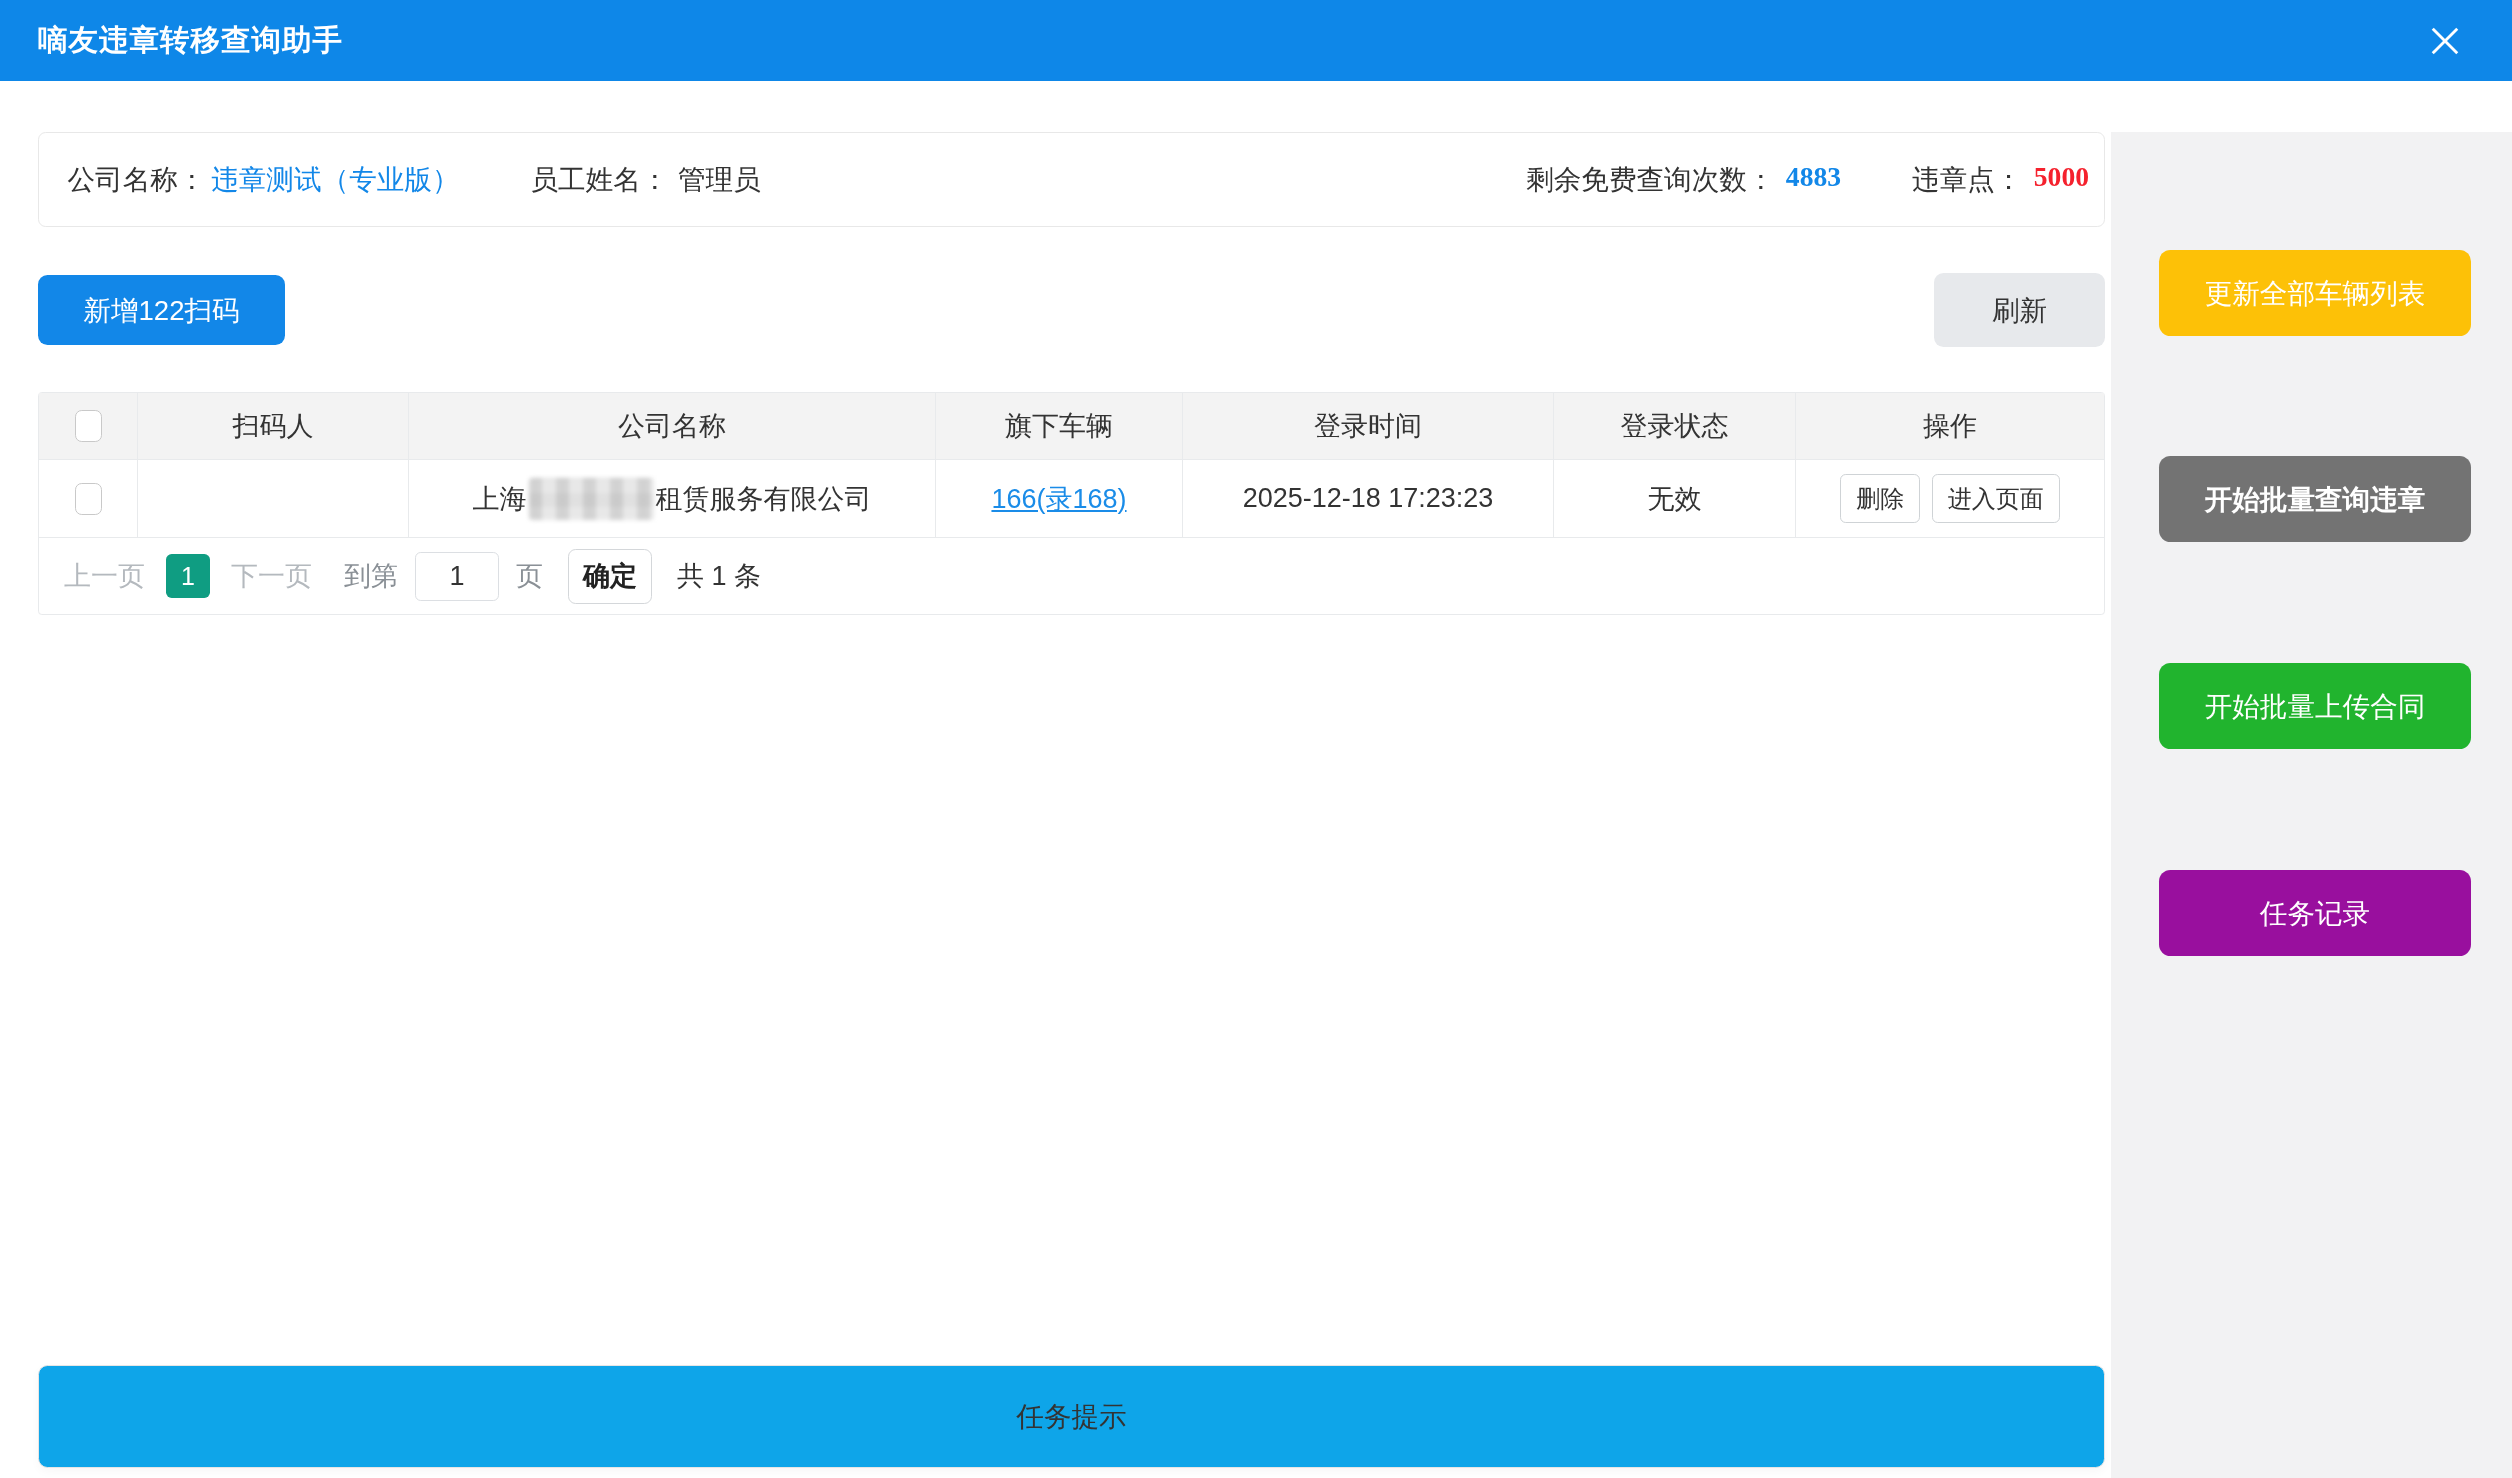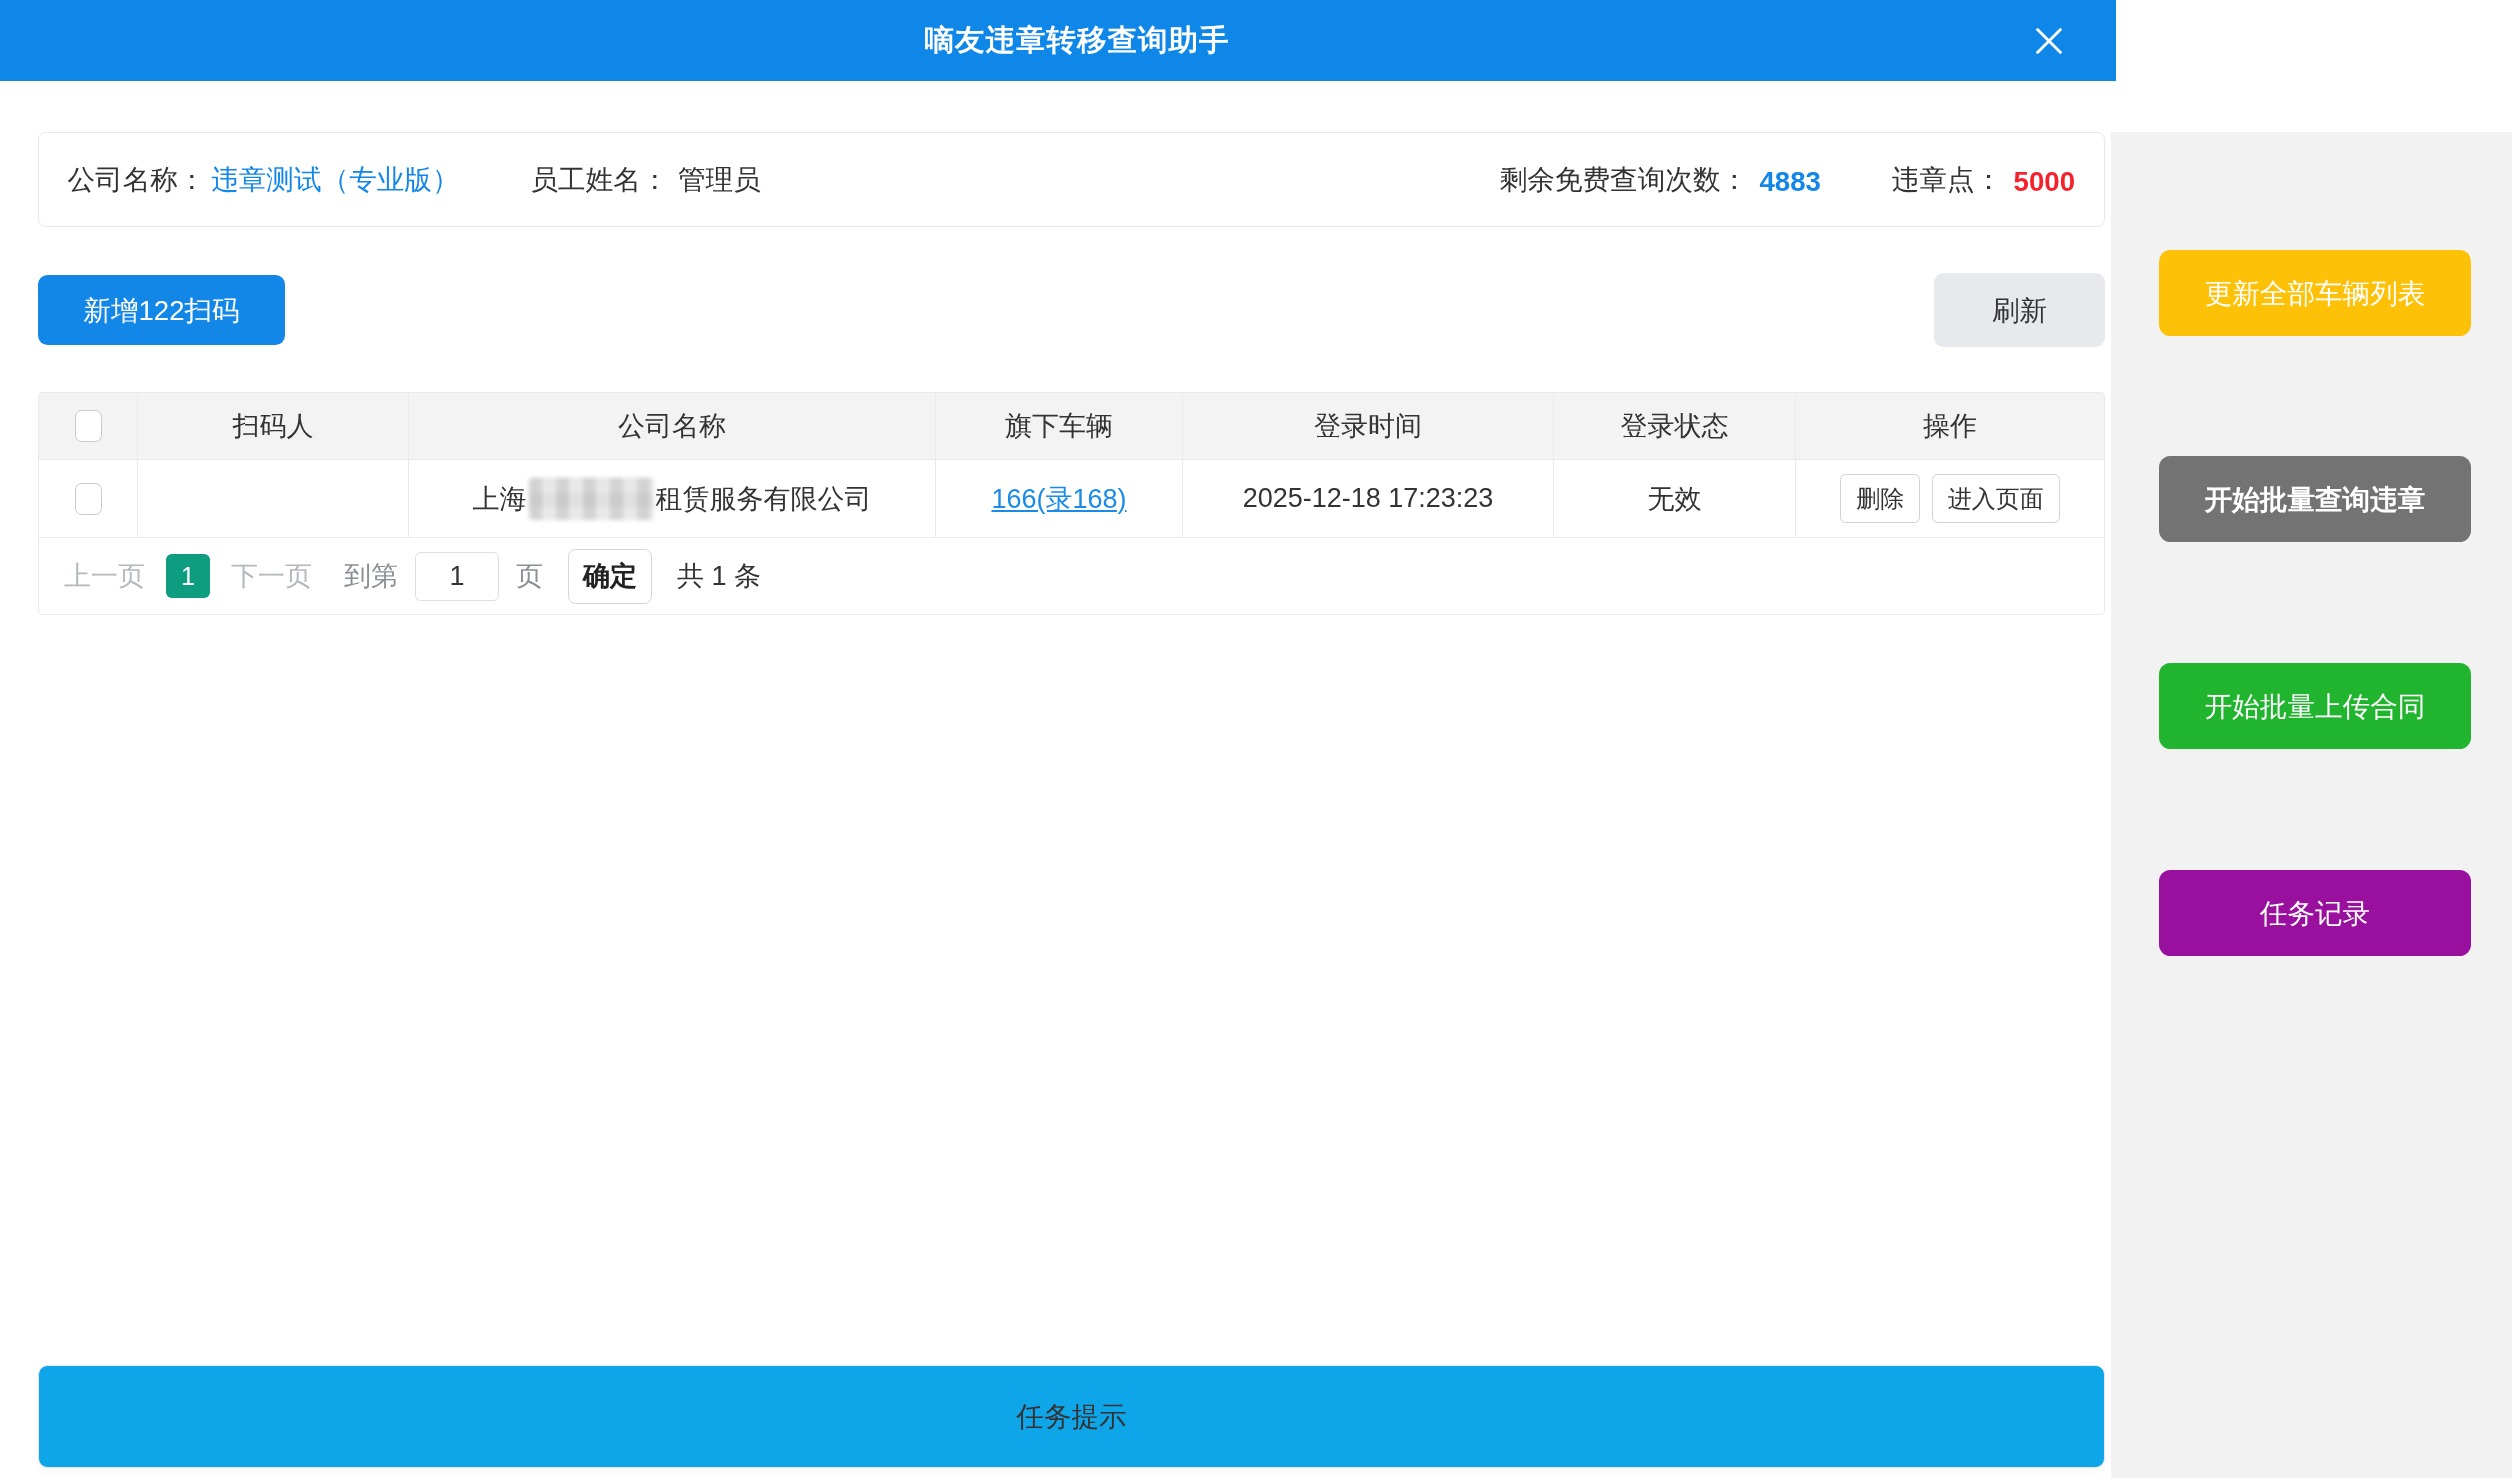--- a/index.html
+++ b/index.html
@@ -1,33 +1,33 @@
 <!DOCTYPE html>
 <html style="font-size:15px"><head>
 <meta charset="utf-8">
 <style>
   html,body{margin:0;padding:0;}
   body{
     width:2512px;height:1478px;position:relative;background:#ffffff;
     font-family:"Liberation Sans", sans-serif;color:#333;overflow:hidden;
   }
   
-  .titlebar{position:absolute;left:0;top:0;width:2116px;height:81px;background:#0e87e8;display:flex;align-items:center;justify-content:center;}
+  .titlebar{position:absolute;left:0;top:0;width:2512px;height:81px;background:#0e87e8;display:flex;align-items:center;}
   .titlebar .app-title{margin-left:38px;color:#fff;font-size:29.5px;font-weight:bold;letter-spacing:1px;}
   .close-btn{position:absolute;right:49px;top:23px;width:36px;height:36px;cursor:pointer;display:flex;align-items:center;justify-content:center;}
   
   .sidebar{position:absolute;left:2111px;top:132px;width:401px;height:1346px;background:#f2f2f3;}
   .side-btn{position:absolute;left:48px;width:312px;height:86px;border-radius:11.4px;border:none;
     color:#fff;font-size:27.6px;font-family:inherit;display:flex;align-items:center;justify-content:center;cursor:pointer;}
   .side-btn.b0{top:118px;} .side-btn.b1{top:324px;} .side-btn.b2{top:531px;} .side-btn.b3{top:738px;}
   
   .info-card{position:absolute;left:38px;top:132px;width:2067px;height:95px;border:1px solid #e8e8e8;
     border-radius:7.6px;background:#fff;display:flex;align-items:center;box-sizing:border-box;font-size:27.6px;}
   .info-left{margin-left:28.5px;display:flex;align-items:flex-end;}
-  .info-right{margin-left:auto;margin-right:29px;display:flex;align-items:flex-end;}
+  .info-right{margin-left:auto;margin-right:15px;display:flex;align-items:flex-start;font-family:Liberation Serif, serif;}
   .lbl{color:#333;}
   .val-blue{color:#1287e8;margin-left:5.7px;}
   .val-dark{color:#333;margin-left:9.5px;}
   .num-blue{color:#1287e8;font-weight:bold;margin-left:11.4px;}
   .num-red{color:#f5212d;font-weight:bold;margin-left:11.4px;}
   .gap60{width:71px;}
   
   .btn-add{position:absolute;left:38px;top:275px;width:247px;height:70px;background:#1287e8;border:none;
     border-radius:9.5px;color:#fff;font-size:27.6px;font-family:inherit;cursor:pointer;}
   .btn-refresh{position:absolute;left:1934px;top:273px;width:171px;height:74px;background:#e7e9ec;border:none;

